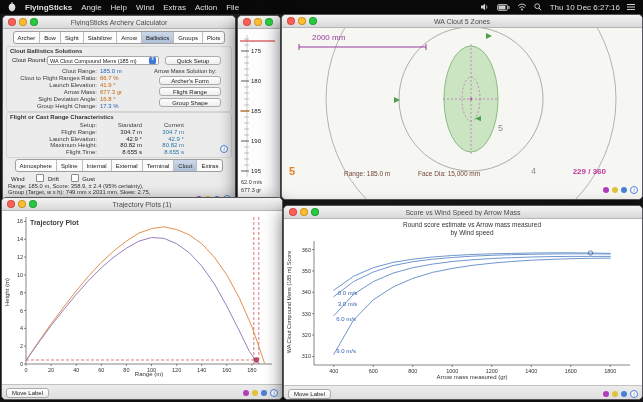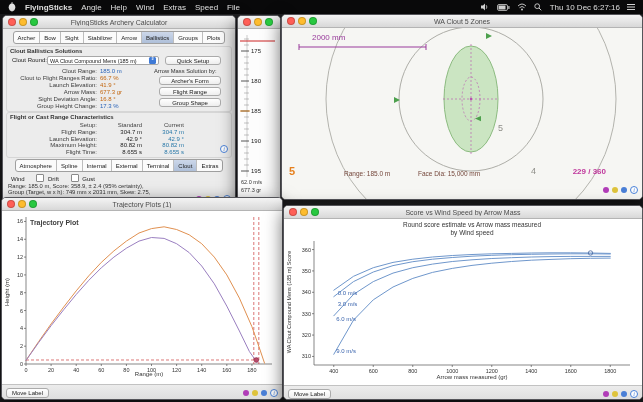--- a/index.html
+++ b/index.html
@@ -111,21 +111,21 @@
       <svg width="8" height="10" viewBox="0 0 8 10">
           <path d="M4 1.6 C1.8 1.6 .7 3.4 .7 5.3 C.7 7.6 2.2 9.4 4 9.4 C5.8 9.4 7.3 7.6 7.3 5.3 C7.3 3.4 6.2 1.6 4 1.6 Z" fill="#e6e6e6"></path>
           <rect x="3.4" y="0.2" width="1.2" height="1.6" rx="0.5" fill="#e6e6e6" transform="rotate(18 4 1)"></rect>
         </svg>
     </span>
     <span class="mitem appname">FlyingSticks</span>
     <span class="mitem">Angle</span>
     <span class="mitem">Help</span>
     <span class="mitem">Wind</span>
     <span class="mitem">Extras</span>
-    <span class="mitem">Speed</span>
+    <span class="mitem">Action</span>
     <span class="mitem">File</span>
     <span class="spacer"></span>
     <span class="micon">
       <svg width="9" height="8" viewBox="0 0 9 8">
           <polygon points="0,2.5 2,2.5 4,0.5 4,7.5 2,5.5 0,5.5" fill="#d9d9d9"></polygon>
           <path d="M5.2 2.2 Q6.6 4 5.2 5.8" stroke="#d9d9d9" stroke-width="0.8" fill="none"></path>
         </svg>
     </span>
     <span class="micon">
       <svg width="13" height="7" viewBox="0 0 13 7">

